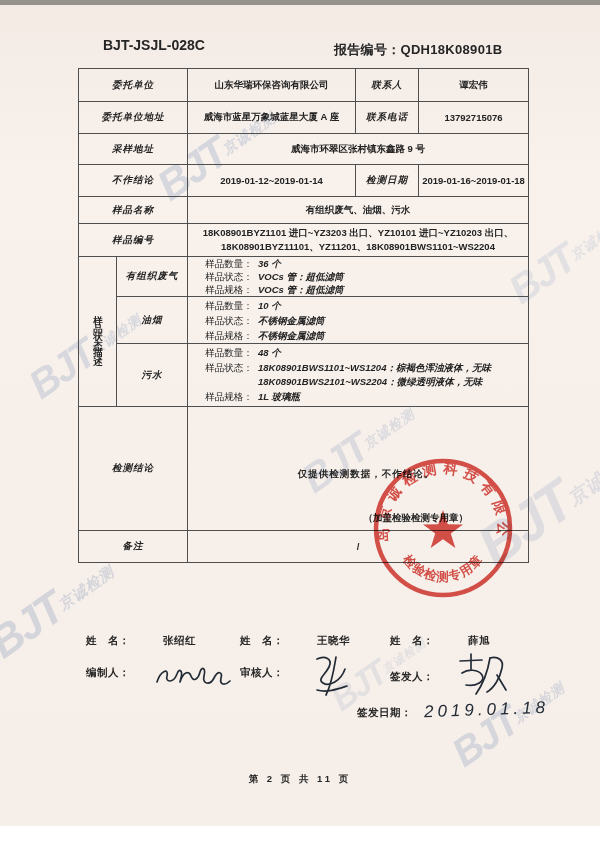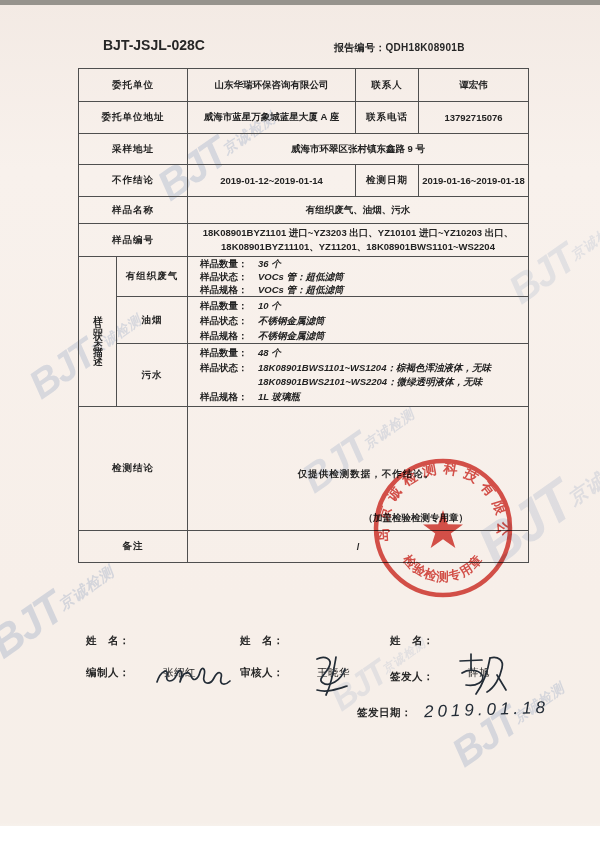--- a/index.html
+++ b/index.html
@@ -18,51 +18,51 @@
   .wm2{left:22px;top:330px;font-size:40px;opacity:.48;}
   .wm3{left:295px;top:424px;font-size:40px;opacity:.42;}
   .wm4{left:-18px;top:582px;font-size:44px;opacity:.52;}
   .wm5{left:468px;top:468px;font-size:56px;opacity:.38;}
   .wm6{left:445px;top:698px;font-size:40px;opacity:.50;}
   .wm7{left:502px;top:235px;font-size:40px;opacity:.32;}
   .wm8{left:325px;top:652px;font-size:34px;opacity:.30;}
 
   
   .form-code{position:absolute;left:103px;top:37px;font-size:14px;font-weight:700;z-index:2;}
-  .report-no{position:absolute;left:334px;top:41px;font-size:10px;font-weight:700;z-index:2;letter-spacing:.3px;}
+  .report-no{position:absolute;left:334px;top:41px;font-size:13px;font-weight:700;z-index:2;letter-spacing:.3px;}
 
   
   table.doc{position:absolute;left:78px;top:68px;width:450px;border-collapse:collapse;z-index:2;
     table-layout:fixed;font-size:9.5px;font-weight:600;color:#232323;background:transparent;}
   table.doc td{border:1px solid #4f4f4f;padding:0 2px;text-align:center;vertical-align:middle;
     overflow:hidden;}
   .cA{width:38px;}.cB{width:71px;}.cC{width:76px;}.cD{width:92px;}.cE{width:63px;}.cF{width:110px;}
-  .lab{font-weight:600;letter-spacing:1px;}
+  .lab{font-weight:600;letter-spacing:1px;font-style:italic;}
   .val{font-weight:700;}
   .two-line{line-height:14px;font-weight:700;}
   .vtext{writing-mode:vertical-lr;text-orientation:upright;letter-spacing:8px;margin:0 auto;
     font-weight:600;}
   .state-line{display:flex;align-items:flex-start;text-align:left;padding-left:10px;}
-  .state-line .sl{flex:0 0 58px;font-weight:700;}
+  .state-line .sl{flex:0 0 58px;font-weight:400;text-align:center;}
   .state-line .sv{font-weight:700;font-style:italic;}
   .g1 .state-line{line-height:13px;}
   .g2 .state-line{line-height:15px;}
   .g3 .state-line{line-height:14.5px;}
   td.concl{position:relative;vertical-align:top;text-align:left;}
   .concl-text{padding:12px 0 0 16px;font-weight:600;letter-spacing:1px;}
   .stamp-note{position:absolute;right:60px;bottom:5px;font-size:9.5px;font-weight:600;}
 
   
   .stamp{position:absolute;left:370px;top:455px;width:146px;height:146px;z-index:3;
     mix-blend-mode:multiply;opacity:.92;pointer-events:none;}
   .stamp svg{width:100%;height:100%;}
 
   
   .sigline{position:absolute;z-index:2;font-size:10.5px;font-weight:600;letter-spacing:.5px;}
-  .nm{font-weight:400;margin-top:32px;}
+  .nm{font-weight:700;}
   .sig-svg{position:absolute;z-index:3;}
   .sig-svg path{fill:none;stroke:#232c36;stroke-width:1.7;stroke-linecap:round;stroke-linejoin:round;}
   .hand-date{position:absolute;left:424px;top:700px;z-index:3;font-size:17px;font-style:italic;
     letter-spacing:4px;color:#232c36;transform:rotate(-2deg);font-weight:500;}
 
   .page-footer{position:absolute;left:0;top:773px;width:600px;text-align:center;font-size:9.5px;
     font-weight:600;letter-spacing:3px;z-index:2;}
 </style>
 </head>
 <body>
@@ -238,15 +238,16 @@
     <path d="M19,3 L19,18"></path>
     <path d="M10,22 C16,18 26,18 30,24 C34,30 24,36 14,34"></path>
     <path d="M38,7 C36,19 31,33 24,43"></path>
     <path d="M38,7 C46,5 52,9 50,17 C48,27 42,37 35,41"></path>
     <path d="M45,24 L54,39"></path>
   </svg>
 
   <div class="sigline" style="left:357px;top:706px;">签发日期：</div>
   <div class="hand-date">2019.01.18</div>
 
+  <div class="page-footer">第 2 页 共 11 页</div>
 
   <div class="scan-bottom-band"></div>
 </div>
 
 </body></html>

